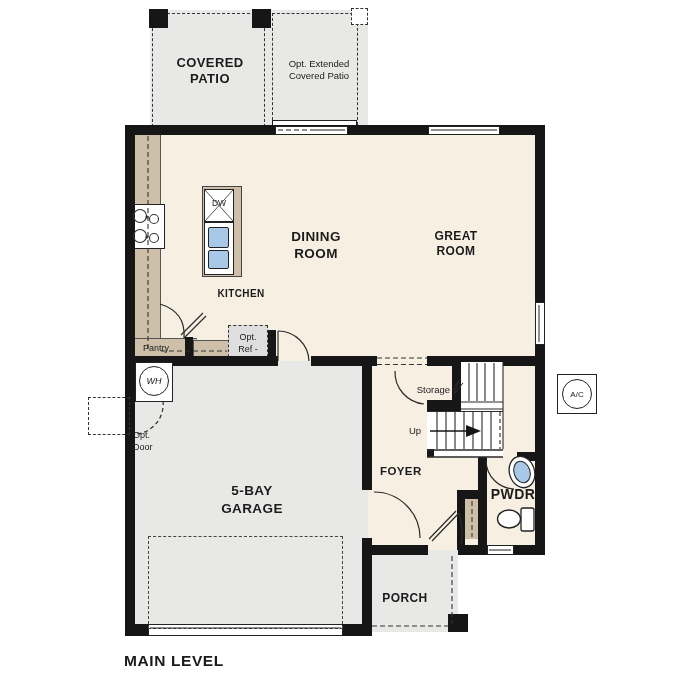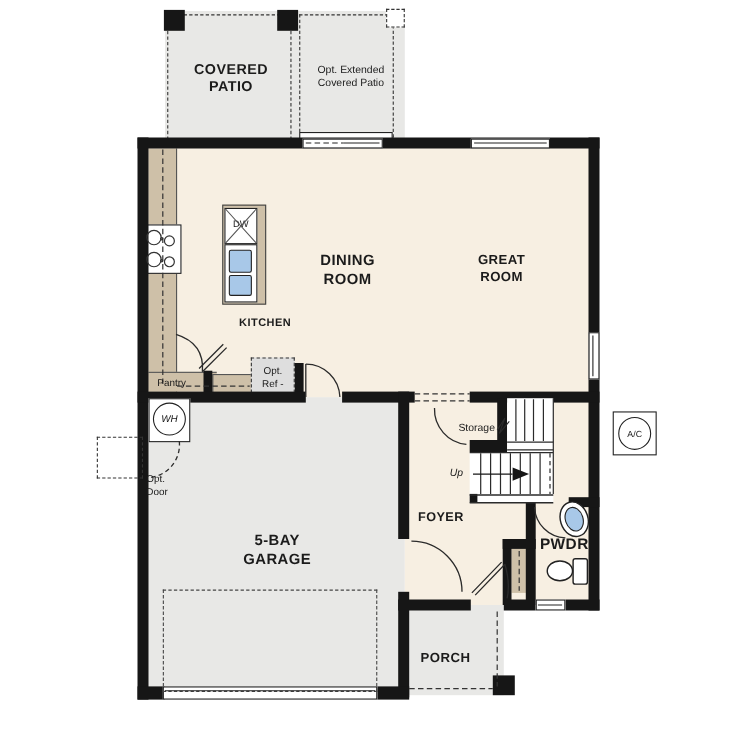--- a/index.html
+++ b/index.html
@@ -188,22 +188,23 @@
 PATIO</div>
   <div class="lbl" style="left:266px;top:229px;width:100px;font-size:13.5px;">DINING
 ROOM</div>
   <div class="lbl" style="left:406px;top:229px;width:100px;font-size:12px;">GREAT
 ROOM</div>
   <div class="lbl" style="left:196px;top:288px;width:90px;font-size:10px;">KITCHEN</div>
   <div class="lbl sm" style="left:128px;top:343px;width:56px;font-size:9px;">Pantry</div>
   <div class="lbl sm" style="left:228px;top:331px;width:40px;font-size:9px;line-height:1.35;">Opt.
 Ref -</div>
   <div class="lbl sm" style="left:398px;top:384px;width:52px;font-size:9.5px;text-align:right;">Storage</div>
-  <div class="lbl sm" style="left:402px;top:425px;width:26px;font-size:9.5px;font-style:italic;">Up</div>
+  <div class="lbl sm" style="left:402px;top:425px;width:26px;font-size:9.5px;">Up</div>
   <div class="lbl" style="left:380px;top:464px;width:60px;font-size:11.5px;text-align:left;">FOYER</div>
   <div class="lbl" style="left:488px;top:486px;width:50px;font-size:14px;">PWDR</div>
   <div class="lbl" style="left:202px;top:482px;width:100px;font-size:13.5px;line-height:1.35;">5-BAY
 GARAGE</div>
   <div class="lbl" style="left:372px;top:591px;width:66px;font-size:12px;">PORCH</div>
   <div class="lbl sm" style="left:133px;top:429px;width:40px;font-size:9px;text-align:left;line-height:1.35;">Opt.
 Door</div>
 
+  <div class="lbl" style="left:124px;top:651px;width:140px;font-size:15.5px;text-align:left;letter-spacing:0.6px;">MAIN LEVEL</div>
 </div>
 
 </body></html>

